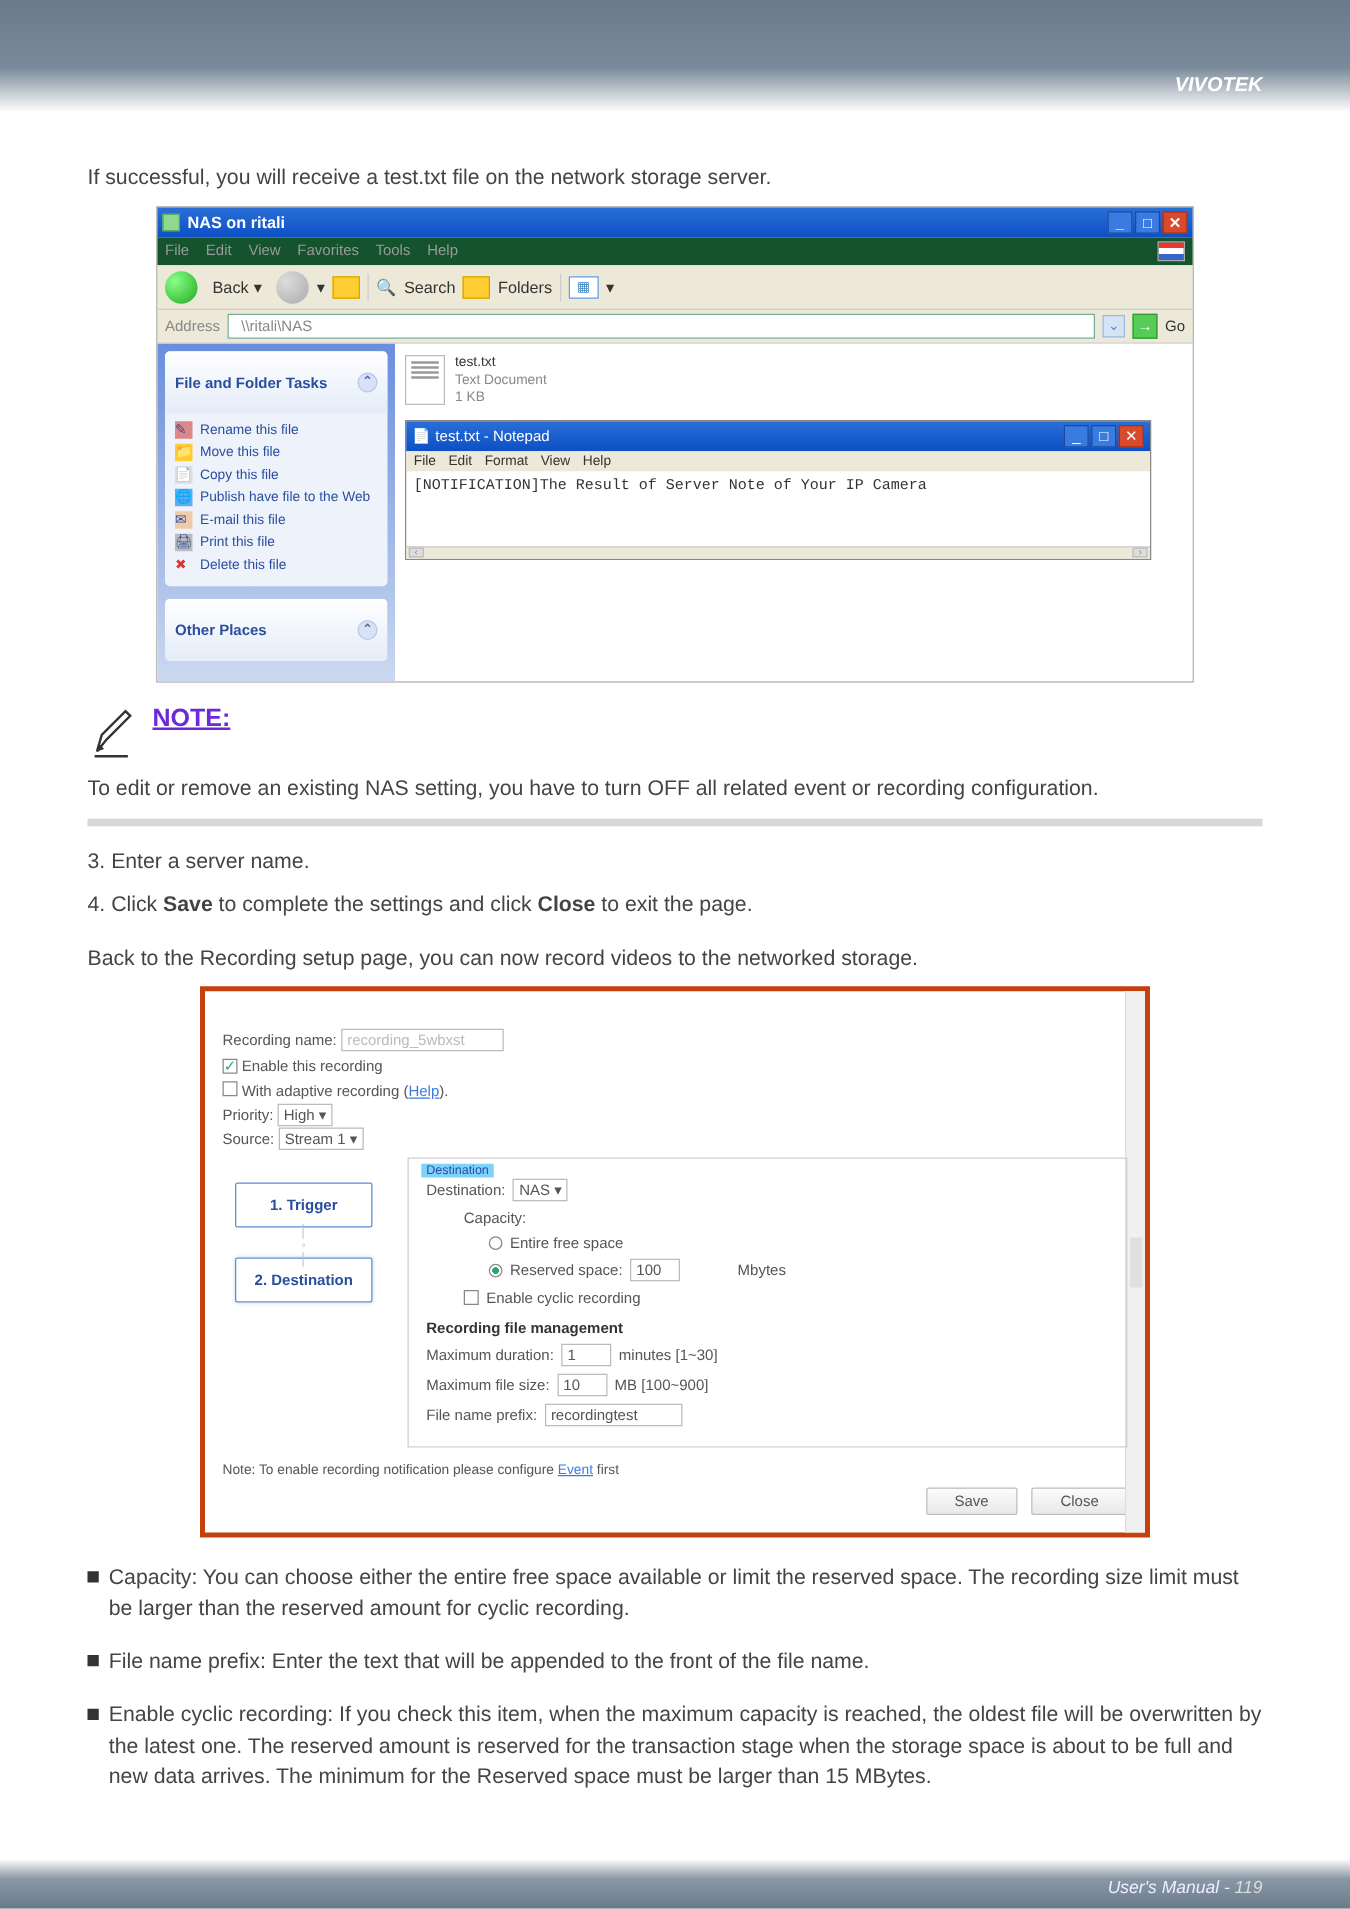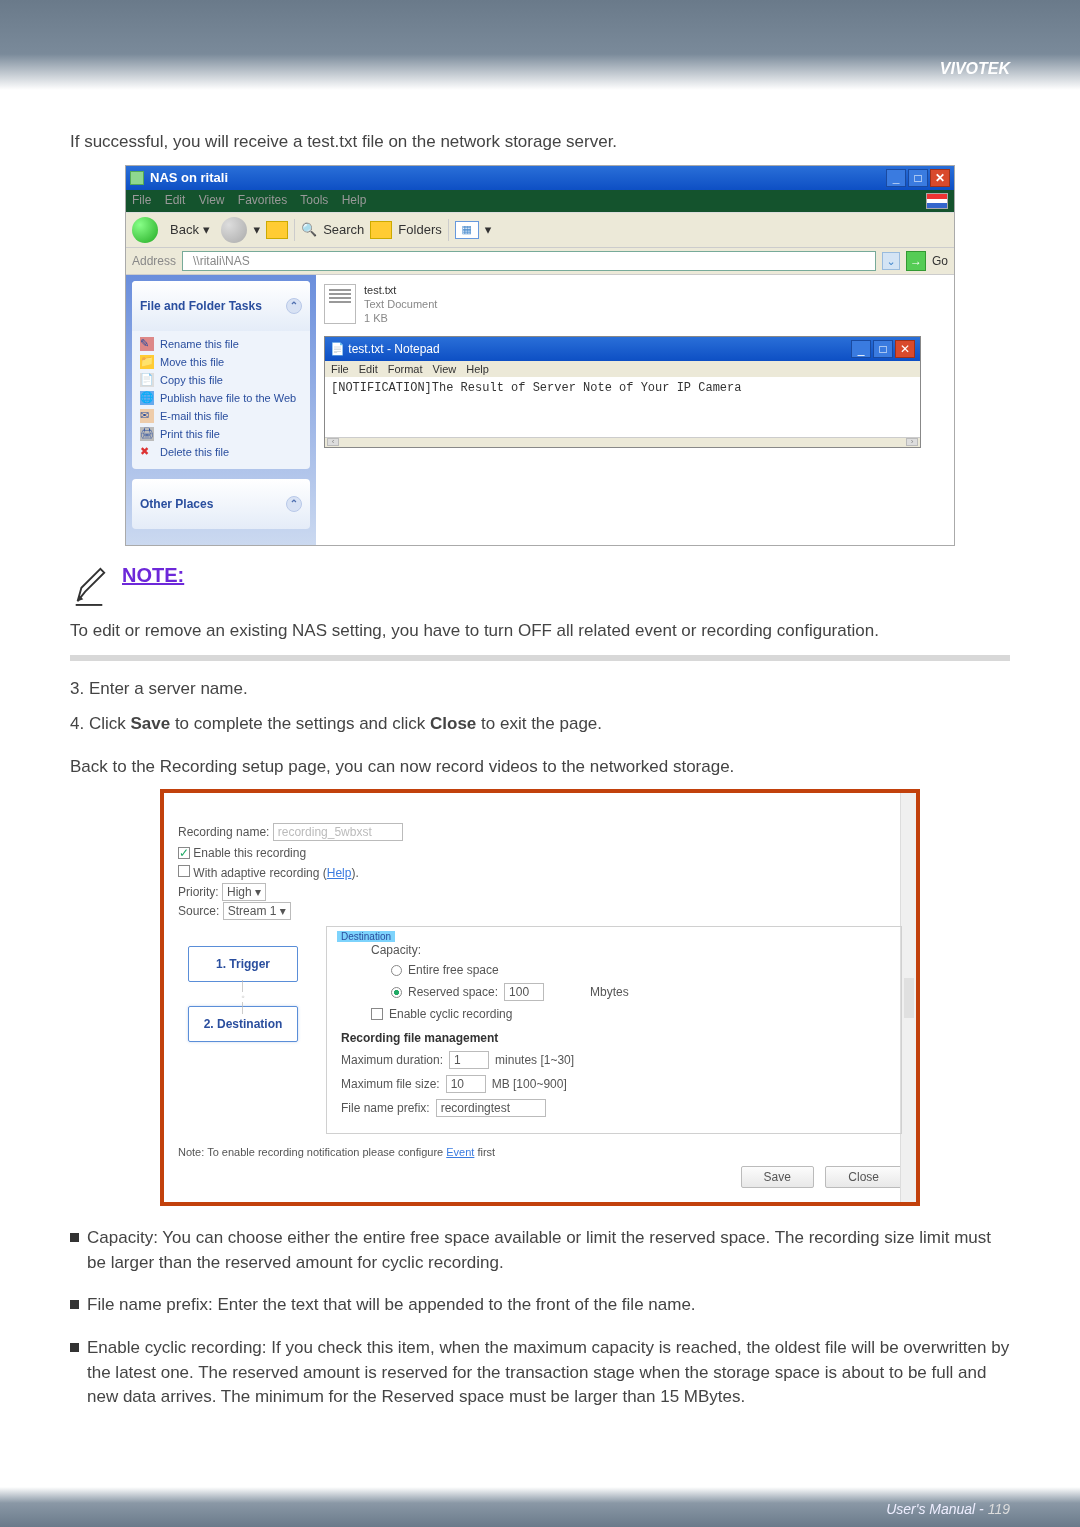--- a/index.html
+++ b/index.html
@@ -448,20 +448,24 @@
     </div>
 
     <div class="rec-layout">
       <div class="rec-steps">
         <div class="step-box active">1. Trigger</div>
         <div class="step-conn">│<br>◦<br>│</div>
         <div class="step-box sel">2. Destination</div>
       </div>
       <div class="rec-panel">
         <span class="leg">Destination</span>
+        <div class="field-line">
+          <span>Destination:</span>
+          <span class="inp"><span>NAS</span> ▾</span>
+        </div>
         <div class="field-line indent1">
             <span>Capacity:</span>
           </div>
         <div class="field-line indent2">
           <span style="border:1px solid #888;border-radius:50%;width:11px;height:11px;display:inline-block;"></span>
           <span>Entire free space</span>
         </div>
         <div class="field-line indent2">
           <span style="border:1px solid #888;border-radius:50%;width:11px;height:11px;display:inline-block;background:radial-gradient(#2a6 40%,transparent 45%);"></span>
           <span>Reserved space:</span>

